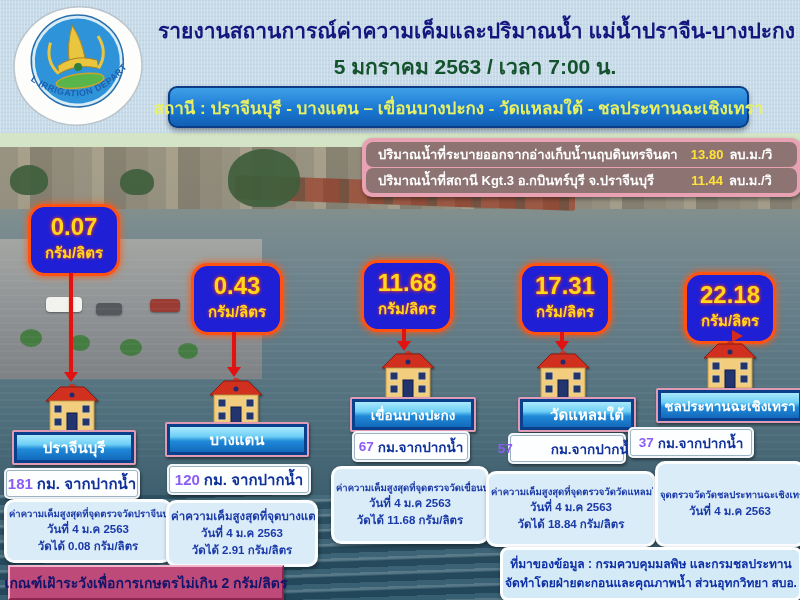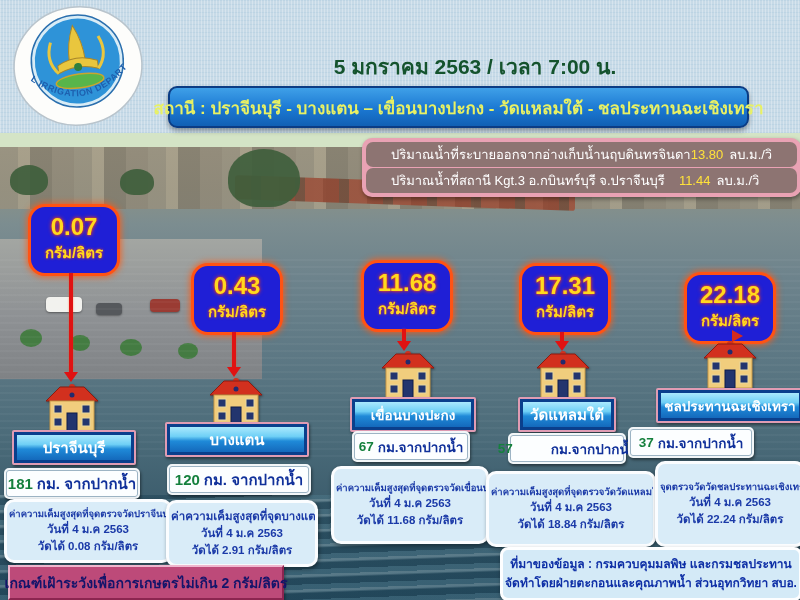--- a/index.html
+++ b/index.html
@@ -36,21 +36,21 @@
   .p-bush{position:absolute;background:#3d7a3a;border-radius:50%;opacity:.9;}
   .p-shimmer{position:absolute;top:110px;left:0;width:800px;height:200px;opacity:.6;
     background:repeating-linear-gradient(0deg,rgba(255,255,255,.06) 0 2px,transparent 2px 7px);}
   .p-waves{position:absolute;bottom:0;left:0;width:800px;height:105px;
     background:repeating-linear-gradient(178deg,rgba(205,233,238,.25) 0 2px,rgba(10,50,70,.30) 4px 10px,rgba(110,175,195,.16) 10px 15px);}
 
   
   .discharge{position:absolute;left:362px;top:138px;width:433px;padding:3px;
     background:#e9a2b4;border-radius:10px;box-shadow:1px 2px 4px rgba(0,0,0,.4);}
   .discharge .row{height:25px;margin:1px;background:#8d7472;border-radius:7px;
-    display:flex;align-items:center;padding:0 25px;color:#ffffff;font-size:13px;font-weight:normal;white-space:nowrap;}
+    display:flex;align-items:center;padding:0 12px;color:#ffffff;font-size:13px;font-weight:bold;white-space:nowrap;}
   .discharge .lbl{flex:1;}
   .discharge .val{color:#ffe23a;width:46px;text-align:right;margin-right:6px;}
   .discharge .unit{width:56px;text-align:left;}
 
   
   .salbox{position:absolute;width:86px;height:66px;background:#1f1fd6;
     border:3px solid #ff5314;border-radius:17px;box-shadow:0 0 6px 1px rgba(255,90,20,.85);
     display:flex;flex-direction:column;align-items:center;justify-content:center;gap:2px;}
   .salbox .num{font-size:24px;font-weight:bold;color:#ffd91e;line-height:1;
     text-shadow:0 0 4px #ff4010,0 0 2px #ff4010;}
@@ -73,21 +73,21 @@
     display:flex;align-items:center;justify-content:center;
     color:#ffffff;font-weight:bold;font-size:15px;white-space:nowrap;}
   .namebox.small{font-size:13.5px;}
 
   
   .distbox{position:absolute;height:27px;background:#fcfeff;border:2px solid #f2f6f8;border-radius:5px;
     box-shadow:inset 0 0 0 1px #9db4c4,1px 2px 3px rgba(0,0,0,.45);
     display:flex;align-items:center;justify-content:center;gap:4px;
     font-weight:bold;font-size:15px;color:#10309a;white-space:nowrap;}
   .distbox.small{font-size:13.5px;}
-  .distbox .dnum{color:#15803d;}
+  .distbox .dnum{color:#8b5cf6;}
 
   
   .infobox{position:absolute;background:#d9ecf8;border:3px solid #fbfdff;border-radius:10px;
     box-shadow:1px 2px 4px rgba(0,0,0,.4);color:#1b3aa8;font-weight:bold;font-size:11.5px;
     text-align:center;display:flex;flex-direction:column;justify-content:center;
     line-height:1.5;padding:2px 2px;overflow:hidden;}
   .infobox .l{white-space:nowrap;}
   .infobox .l.long{font-size:9.5px;}
 
   
@@ -118,20 +118,21 @@
       <path d="M42 34 Q34 52 46 66" stroke="#e9c63e" fill="none" stroke-width="3"></path>
       <path d="M90 34 Q98 52 86 66" stroke="#e9c63e" fill="none" stroke-width="3"></path>
       <circle cx="66" cy="62" r="4" fill="#2f7f3f"></circle>
     </g>
     <path id="logoArc" d="M 16 68 Q 66 114 116 68" fill="none"></path>
     <text font-size="9" font-weight="bold" fill="#1d5fae" letter-spacing="0.6">
       <textPath href="#logoArc" startOffset="50%" text-anchor="middle">ROYAL IRRIGATION DEPARTMENT</textPath>
     </text>
   </svg>
 
+  <div class="title1">รายงานสถานการณ์ค่าความเค็มและปริมาณน้ำ แม่น้ำปราจีน-บางปะกง</div>
   <div class="title2">5 มกราคม 2563 / เวลา 7:00 น.</div>
   <div class="station-banner">สถานี : ปราจีนบุรี - บางแตน – เขื่อนบางปะกง - วัดแหลมใต้ - ชลประทานฉะเชิงเทรา</div>
 
   <div class="photo">
     <div class="p-town"></div>
     <div class="p-roofs"></div>
     <div class="p-tree" style="left:228px;top:2px;width:72px;height:58px;"></div>
     <div class="p-tree" style="left:10px;top:18px;width:38px;height:30px;"></div>
     <div class="p-tree" style="left:120px;top:22px;width:34px;height:26px;"></div>
     <div class="p-tree" style="left:580px;top:26px;width:46px;height:22px;opacity:.6;"></div>
@@ -251,21 +252,21 @@
     <circle cx="30" cy="3" r="3" fill="#d2301e"></circle>
     <polygon points="4,17 18,3 42,3 56,17" fill="#d2301e" stroke="#8c1a10" stroke-width="1"></polygon>
     <circle cx="30" cy="11" r="2.5" fill="#222a6e"></circle>
     <rect x="8" y="17" width="44" height="30" fill="#f1cd7d" stroke="#c89a4a"></rect>
     <rect x="12" y="21" width="8" height="8" fill="#23356e" stroke="#e8d8a0"></rect>
     <rect x="40" y="21" width="8" height="8" fill="#23356e" stroke="#e8d8a0"></rect>
     <rect x="12" y="34" width="8" height="8" fill="#23356e" stroke="#e8d8a0"></rect>
     <rect x="40" y="34" width="8" height="8" fill="#23356e" stroke="#e8d8a0"></rect>
     <rect x="25" y="29" width="10" height="18" fill="#23356e" stroke="#0f1c4a"></rect>
   </svg>
-  <div class="namebox" style="left:518px;top:397px;width:94px;">วัดแหลมใต้</div>
+  <div class="namebox" style="left:518px;top:397px;width:94px;padding-left:20px;">วัดแหลมใต้</div>
   <div class="distbox small" style="left:508px;top:433px;width:114px;gap:38px;">
     <span class="dnum">57</span>
     <span>กม.จากปากน้ำ</span>
   </div>
   <div class="infobox" style="left:486px;top:471px;width:160px;height:66px;">
     <div class="l long">ค่าความเค็มสูงสุดที่จุดตรวจวัดวัดแหลมใต้</div>
     <div class="l">วันที่ 4 ม.ค 2563</div>
     <div class="l">วัดได้ 18.84 กรัม/ลิตร</div>
   </div>
 
@@ -286,21 +287,20 @@
     <rect x="25" y="29" width="10" height="18" fill="#23356e" stroke="#0f1c4a"></rect>
   </svg>
   <div class="namebox small" style="left:656px;top:388px;width:144px;">ชลประทานฉะเชิงเทรา</div>
   <div class="distbox small" style="left:628px;top:427px;width:122px;">
     <span class="dnum">37</span>
     <span>กม.จากปากน้ำ</span>
   </div>
   <div class="infobox" style="left:655px;top:461px;width:140px;height:76px;">
     <div class="l long">จุดตรวจวัดวัดชลประทานฉะเชิงเทรา</div>
     <div class="l">วันที่ 4 ม.ค 2563</div>
-    <div class="l">วัดได้ 22.24 กรัม/ลิตร</div>
   </div>
 
   <div class="criteria">เกณฑ์เฝ้าระวังเพื่อการเกษตรไม่เกิน 2 กรัม/ลิตร</div>
   <div class="source">
     <div>ที่มาของข้อมูล : กรมควบคุมมลพิษ และกรมชลประทาน</div>
     <div>จัดทำโดยฝ่ายตะกอนและคุณภาพน้ำ ส่วนอุทกวิทยา สบอ.</div>
   </div>
 
 </div>
 

